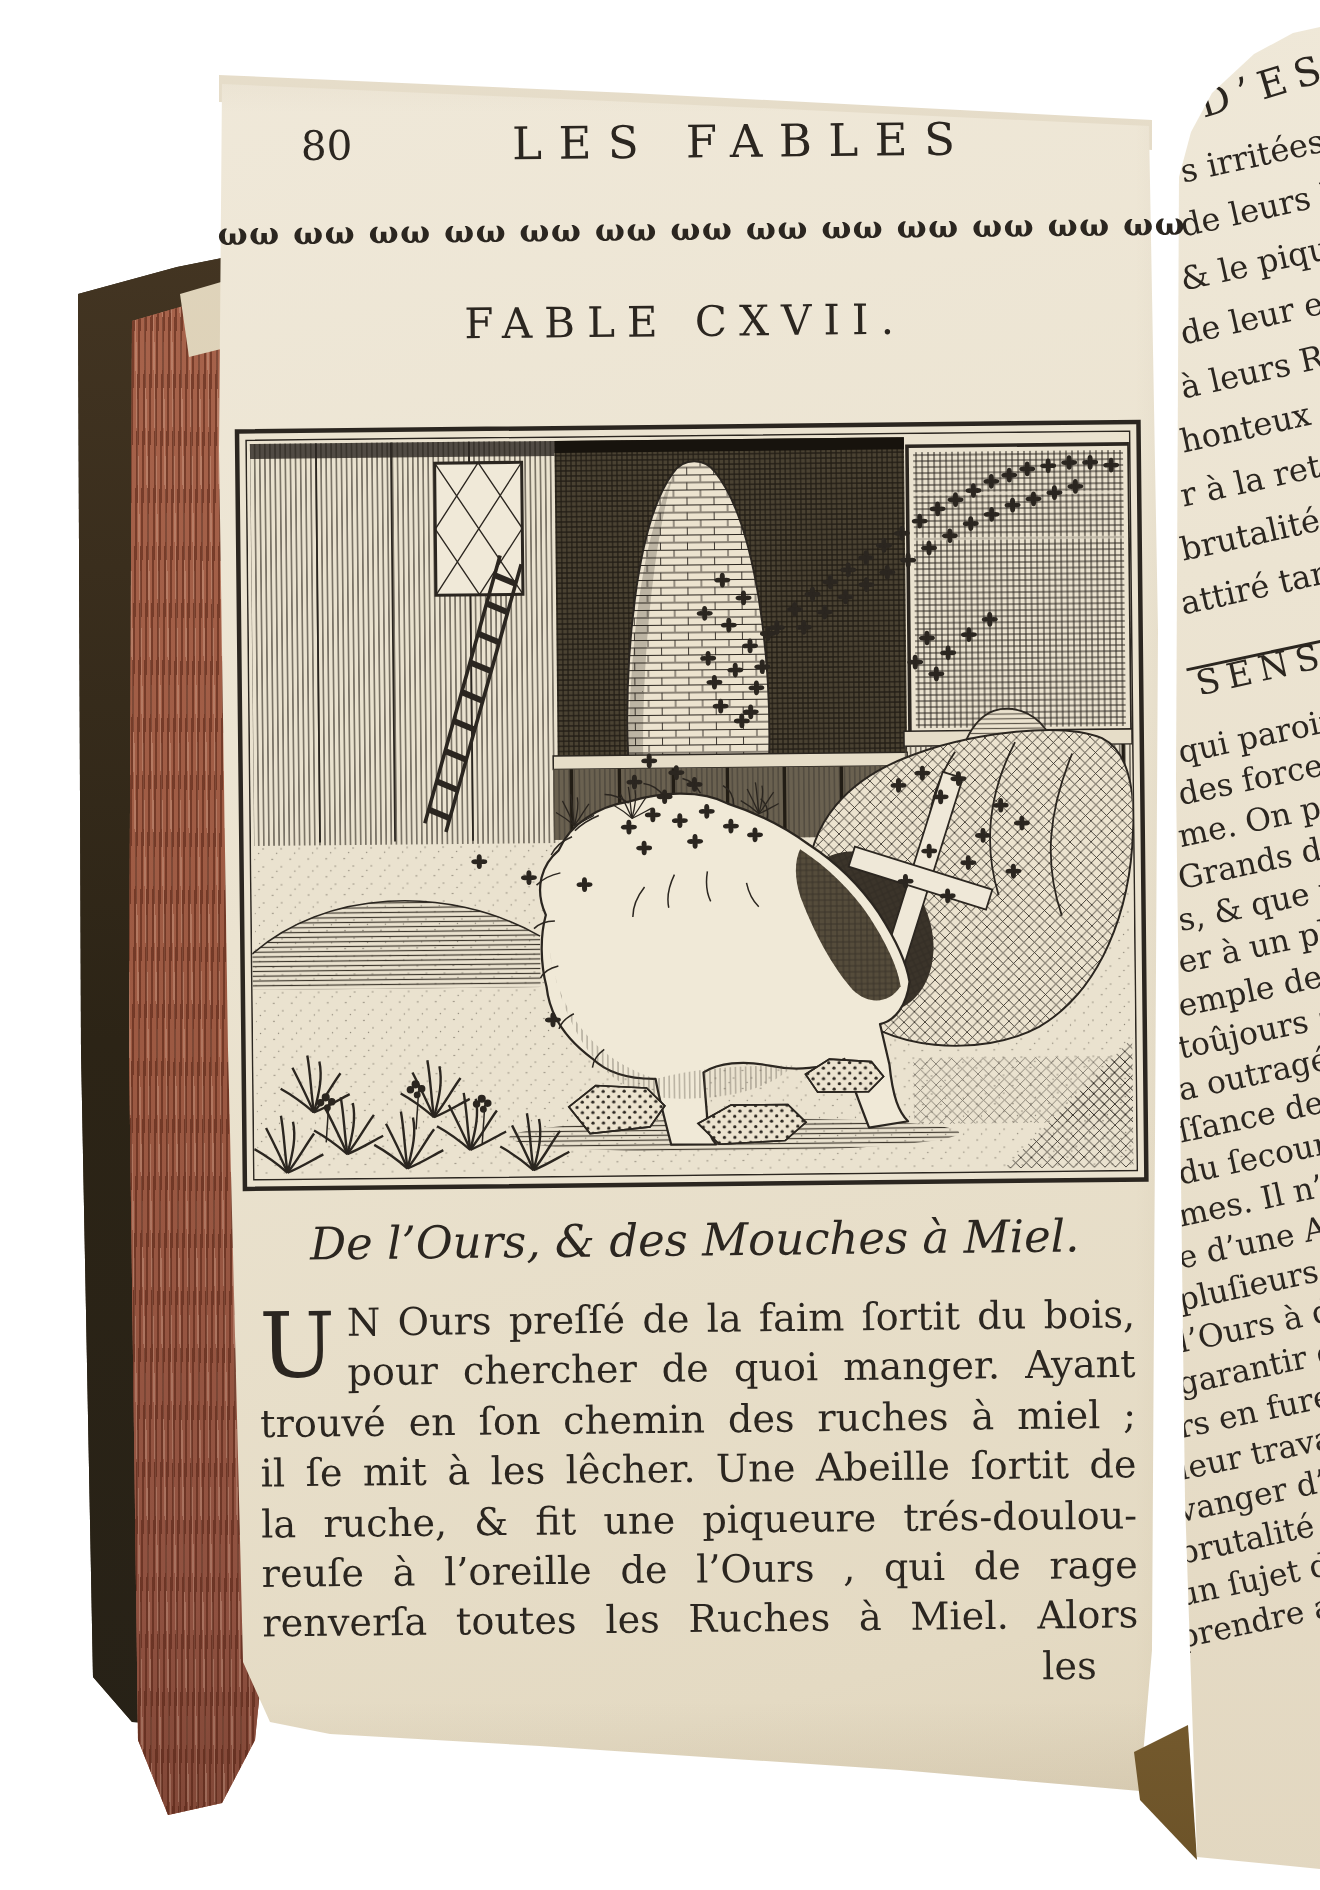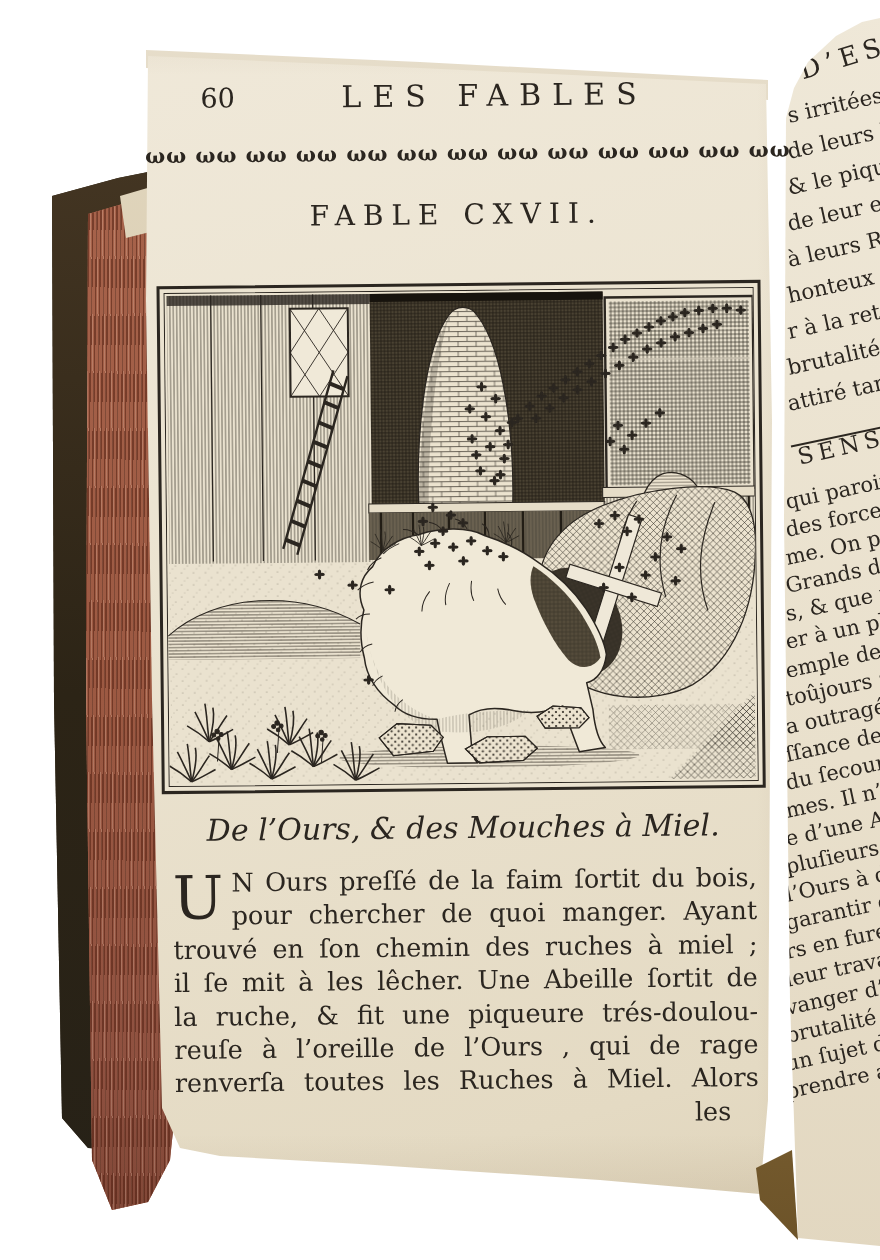--- a/index.html
+++ b/index.html
@@ -82,21 +82,21 @@
 
   <div class="cover-board"></div>
   <div class="fore-edge"></div>
   <div class="edge-top-sliver"></div>
   <div class="pages-under-top"></div>
   <div class="page-left"></div>
   <div class="gutter-wedge"></div>
   <div class="page-right"></div>
 
   <div class="left-content">
-    <div class="folio-num">60</div>
+    <div class="folio-num">80</div>
     <div class="running-title">LES FABLES</div>
     <div class="ornament-row">ωω ωω ωω ωω ωω ωω ωω ωω ωω ωω ωω ωω ωω</div>
     <div class="fable-number">FABLE CXVII.</div>
 
     <div class="engraving">
       <div class="engraving-inner">
         <svg width="588" height="492" viewBox="0 0 588 492">
           <defs>
             <pattern id="pVert" width="3.4" height="8" patternUnits="userSpaceOnUse">
               <path d="M1.7,0 V8" stroke="#4a443a" stroke-width="0.8"></path>

